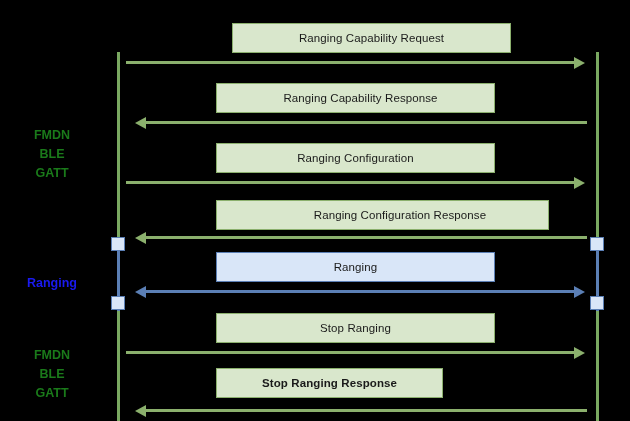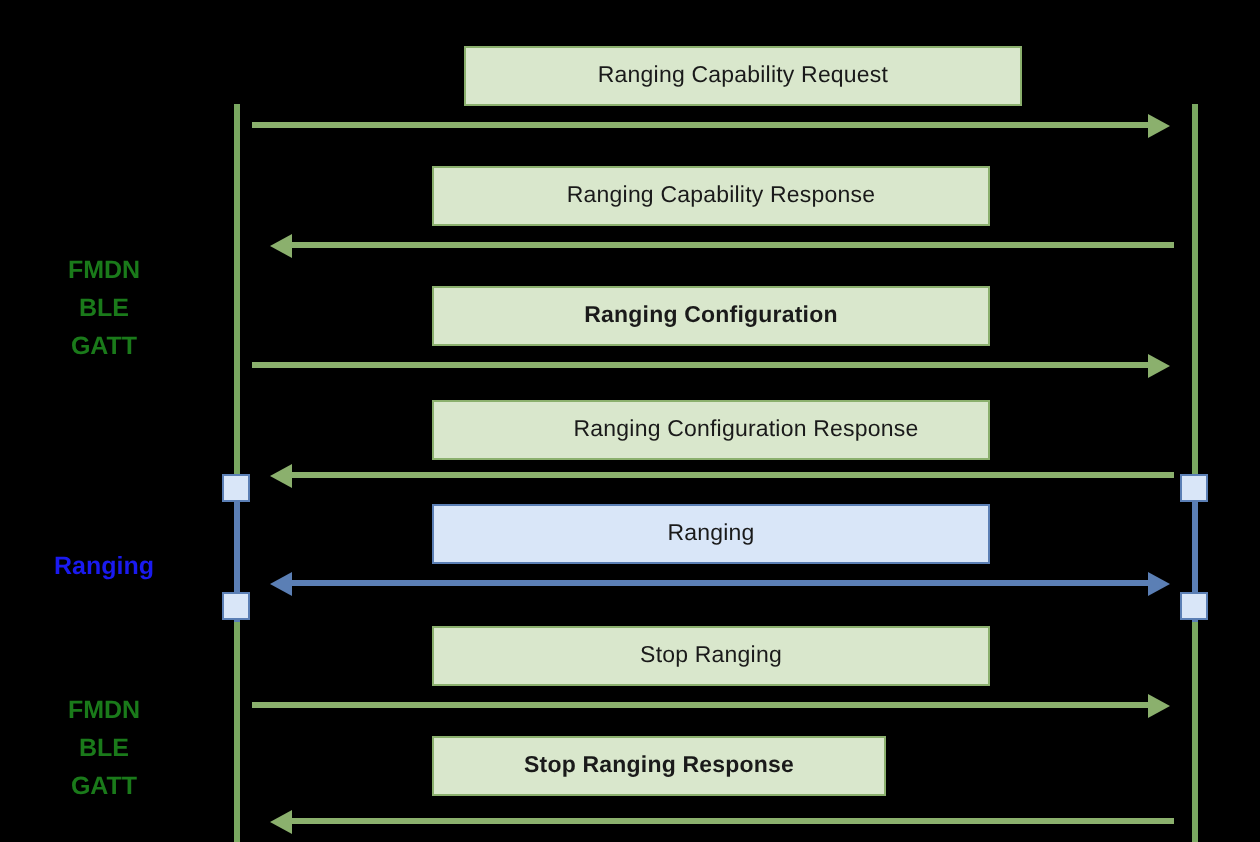--- a/index.html
+++ b/index.html
@@ -58,25 +58,25 @@
   <div class="act-square" style="left:590px;top:296px;"></div>
 
   <div class="msgbox green" style="left:216px;top:23px;width:279px;height:30px;margin-left:16px;">Ranging Capability Request</div>
   <div class="arrow" style="left:126px;top:61px;width:450px;"></div>
   <div class="head right" style="left:574px;top:56.5px;"></div>
 
   <div class="msgbox green" style="left:216px;top:83px;width:279px;height:30px;padding-left:10px;">Ranging Capability Response</div>
   <div class="arrow" style="left:146px;top:121px;width:441px;"></div>
   <div class="head left" style="left:135px;top:116.5px;"></div>
 
-  <div class="msgbox green" style="left:216px;top:143px;width:279px;height:30px;font-weight:bold;">Ranging Configuration</div>
+  <div class="msgbox green" style="left:216px;top:143px;width:279px;height:30px;">Ranging Configuration</div>
   <div class="arrow" style="left:126px;top:181px;width:450px;"></div>
   <div class="head right" style="left:574px;top:176.5px;"></div>
 
-  <div class="msgbox green" style="left:216px;top:200px;width:279px;height:30px;padding-left:35px;">Ranging Configuration Response</div>
+  <div class="msgbox green" style="left:216px;top:200px;width:333px;height:30px;padding-left:35px;">Ranging Configuration Response</div>
   <div class="arrow" style="left:146px;top:236px;width:441px;"></div>
   <div class="head left" style="left:135px;top:231.5px;"></div>
 
   <div class="msgbox blue" style="left:216px;top:252px;width:279px;height:30px;">Ranging</div>
   <div class="arrow blue" style="left:146px;top:290px;width:430px;"></div>
   <div class="head left blue" style="left:135px;top:285.5px;"></div>
   <div class="head right blue" style="left:574px;top:285.5px;"></div>
 
   <div class="msgbox green" style="left:216px;top:313px;width:279px;height:30px;">Stop Ranging</div>
   <div class="arrow" style="left:126px;top:351px;width:450px;"></div>

